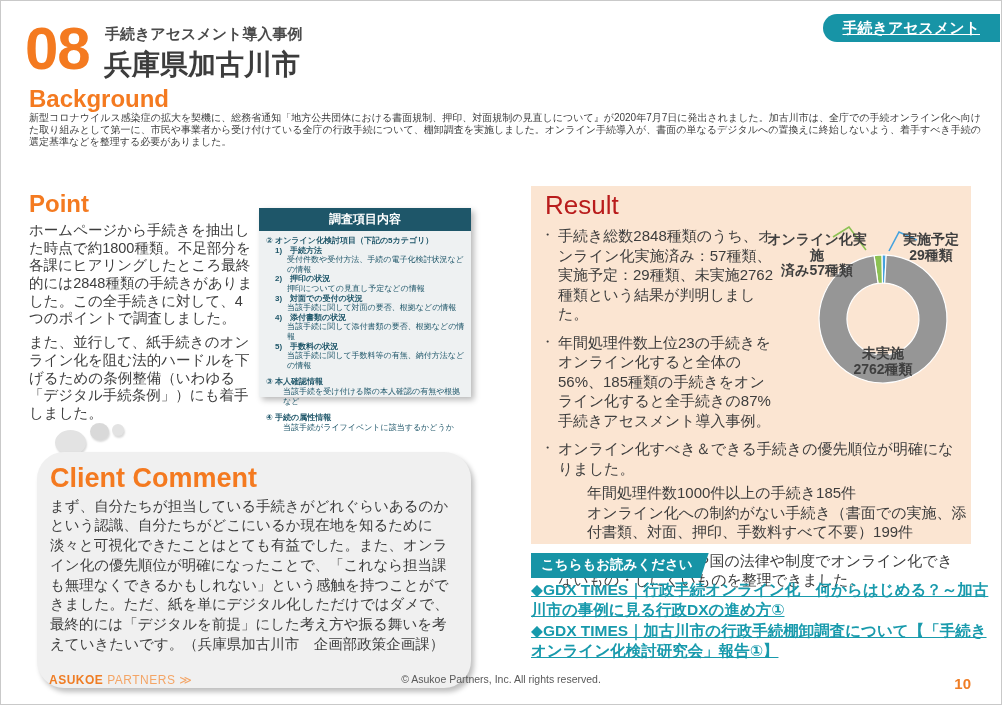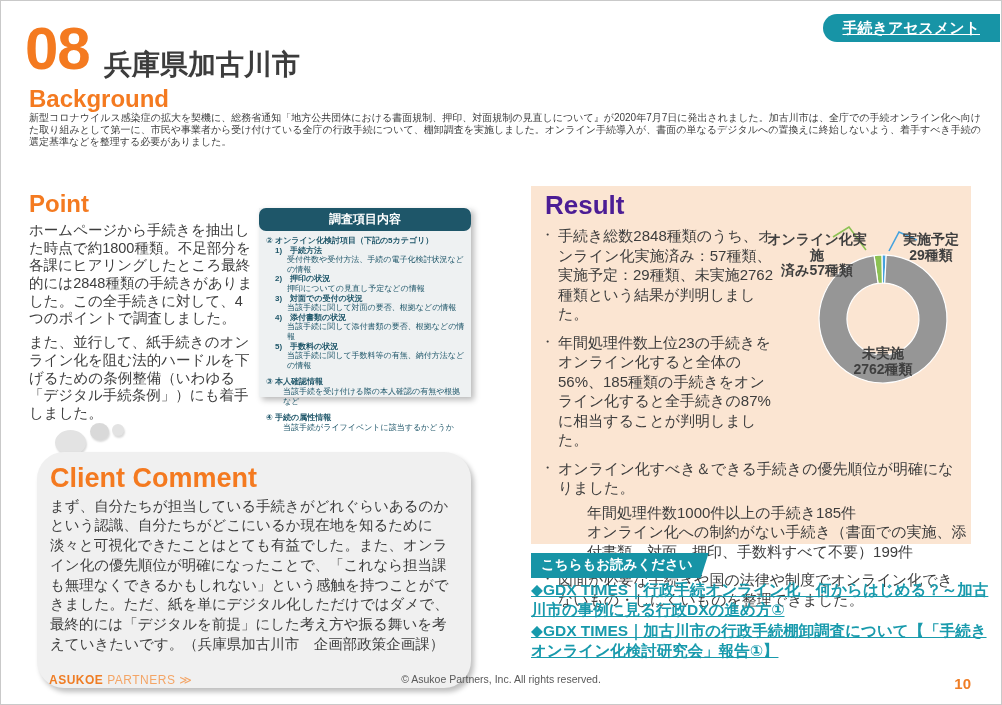--- a/index.html
+++ b/index.html
@@ -20,31 +20,31 @@
   .bg-heading { position:absolute; left:28px; top:84px; font-size:24px; font-weight:bold; color:#f47a20; }
   .bg-body { position:absolute; left:28px; top:111px; width:958px; font-size:10px; line-height:1.18; color:#3d3d3d; }
   
   .point-heading { position:absolute; left:28px; top:189px; font-size:24px; font-weight:bold; color:#f47a20; }
   .point-body { position:absolute; left:28px; top:221px; width:226px; font-size:14.5px; line-height:1.22; color:#3d3d3d; }
   .point-body p + p { margin-top:6px; }
   
   .survey-table { position:absolute; left:258px; top:207px; width:212px; height:189px;
     background:#eef1f2; box-shadow:3px 3px 6px rgba(0,0,0,0.28); }
   .survey-header { background:#1e5669; color:#fff; font-size:12px; font-weight:bold;
-    text-align:center; padding:3px 0;border-radius:7px; }
+    text-align:center; padding:3px 0; }
   .survey-body { padding:5px 6px 4px 7px; color:#1e5669; font-size:8px; line-height:1.2; }
   .s-group { margin-bottom:7px; }
   .s-group:last-child { margin-bottom:0; }
   .s-label { font-weight:bold; }
   .s-desc { padding-left:17px; }
   .s-sub { padding-left:9px; font-weight:bold; }
   .s-sub-desc { padding-left:21px; }
   
   .result-panel { position:absolute; left:530px; top:185px; width:440px; height:358px; background:#fbe5d2; }
-  .result-heading { position:absolute; left:14px; top:4px; font-size:26px; font-weight:bold; color:#4c1d95; }
+  .result-heading { position:absolute; left:14px; top:4px; font-size:26px; font-weight:normal; color:#b91c1c; }
   .result-bullets { position:absolute; left:10px; top:40px; width:426px; font-size:15px; line-height:1.3; color:#3d3d3d; }
   .result-top { display:flex; }
   .result-left { width:240px; }
   .bullet { display:flex; margin-bottom:9px; }
   .bullet .dot { width:17px; flex:0 0 17px; font-size:13px; padding-top:1px; }
   .bullet .btext { flex:1; }
   .sublines { padding-left:46px; margin:-4px 0 9px 0; }
   
   .result-chart { position:relative; width:192px; height:162px; flex:0 0 192px; }
   .result-chart svg { position:absolute; left:0; top:0; }
@@ -76,20 +76,21 @@
   .footer-logo .lite { color:#f4a566; font-weight:normal; }
   .footer-copy { position:absolute; left:0; right:0; bottom:19px; text-align:center; font-size:10.5px; color:#595959; }
   .page-num { position:absolute; right:30px; bottom:12px; font-size:15px; font-weight:bold; color:#ef7d25; }
 </style>
 </head>
 <body>
 
 <div class="page">
 
   <div class="case-number">08</div>
+  <div class="case-category">手続きアセスメント導入事例</div>
   <div class="case-title">兵庫県加古川市</div>
   <div class="header-badge">手続きアセスメント</div>
 
   <div class="bg-heading">Background</div>
   <div class="bg-body">新型コロナウイルス感染症の拡大を契機に、総務省通知「地方公共団体における書面規制、押印、対面規制の見直しについて』が2020年7月7日に発出されました。加古川市は、全庁での手続オンライン化へ向けた取り組みとして第一に、市民や事業者から受け付けている全庁の行政手続について、棚卸調査を実施しました。オンライン手続導入が、書面の単なるデジタルへの置換えに終始しないよう、着手すべき手続の選定基準などを整理する必要がありました。</div>
 
   <div class="point-heading">Point</div>
   <div class="point-body">
     <p>ホームページから手続きを抽出した時点で約1800種類。不足部分を各課にヒアリングしたところ最終的には2848種類の手続きがありました。この全手続きに対して、4つのポイントで調査しました。</p>
     <p>また、並行して、紙手続きのオンライン化を阻む法的ハードルを下げるための条例整備（いわゆる「デジタル手続条例」）にも着手しました。</p>
@@ -126,21 +127,21 @@
     <div class="result-heading">Result</div>
     <div class="result-bullets">
       <div class="result-top">
         <div class="result-left">
           <div class="bullet">
             <span class="dot">・</span>
             <span class="btext">手続き総数2848種類のうち、オンライン化実施済み：57種類、実施予定：29種類、未実施2762種類という結果が判明しました。</span>
           </div>
           <div class="bullet">
             <span class="dot">・</span>
-            <span class="btext">年間処理件数上位23の手続きをオンライン化すると全体の56%、185種類の手続きをオンライン化すると全手続きの87%に相当することが判明しました。</span>
+            <span class="btext">年間処理件数上位23の手続きをオンライン化すると全体の56%、185種類の手続きをオンライン化すると全手続きの87%手続きアセスメント導入事例。</span>
           </div>
         </div>
         <div class="result-chart">
           <svg width="192" height="162" viewBox="0 0 192 162">
             <g id="donut-g">
                 <path d="M99.09,29.62 A64 64 0 0 1 107.11,29.01 L107.50,57.00 A36 36 0 0 0 102.99,57.35 Z" fill="#8cc153" stroke="#ffffff" stroke-width="1.2"></path>
                 <path d="M107.11,29.01 A64 64 0 0 1 111.21,29.08 L109.80,57.05 A36 36 0 0 0 107.50,57.00 Z" fill="#45a2de" stroke="#ffffff" stroke-width="1.2"></path>
                 <path d="M111.21,29.08 A64 64 0 1 1 99.09,29.62 L102.99,57.35 A36 36 0 1 0 109.80,57.05 Z" fill="#969696" stroke="#ffffff" stroke-width="1.2"></path>
               </g>
             <polyline id="leader-done" points="58,11 74,1 91,24" fill="none" stroke-width="1.6" stroke="#8cc153"></polyline>

